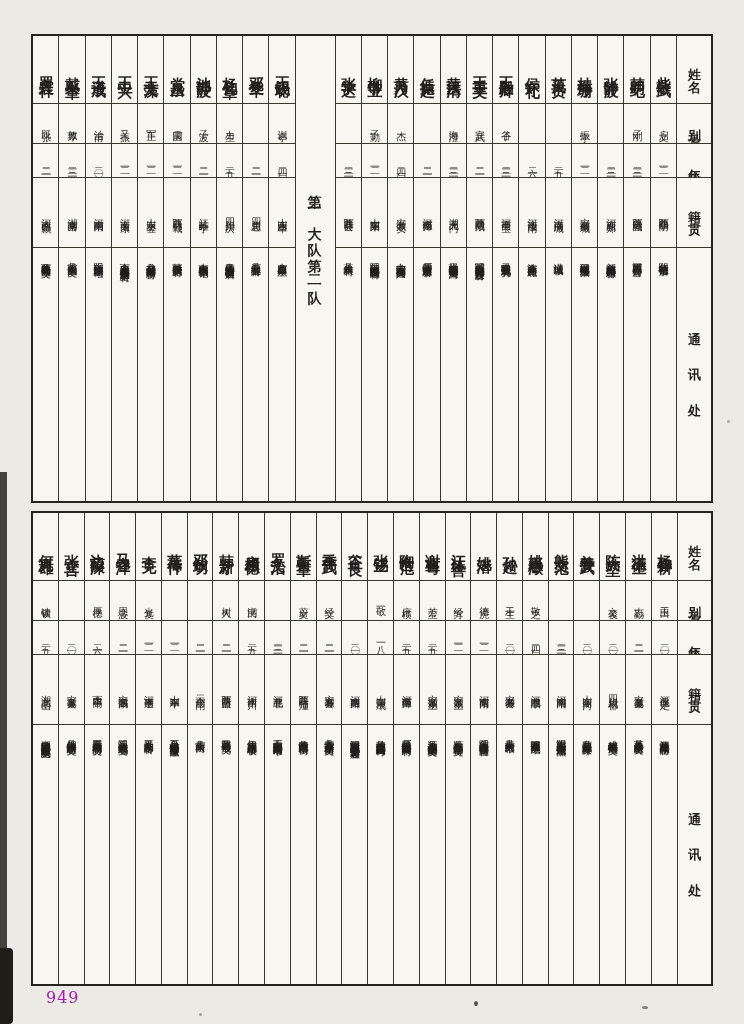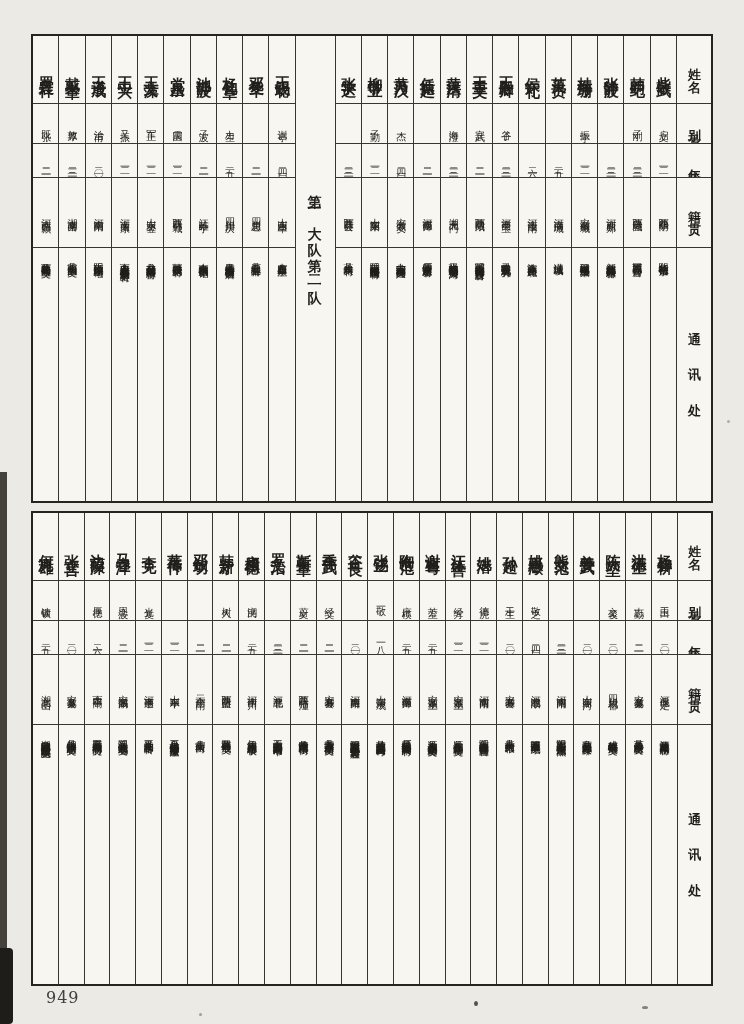--- a/index.html
+++ b/index.html
@@ -36,21 +36,21 @@
   .t-age{font-size:10px;letter-spacing:1px;}
   .t-origin{font-size:10px;letter-spacing:1.5px;}
   .t-contact{font-size:10px;letter-spacing:0.5px;line-height:1.15;}
   .hdr-wide{font-size:13px;font-weight:700;letter-spacing:12px;}
   .hdr-mid{font-size:13px;font-weight:700;letter-spacing:5px;}
   .hdr-tight{font-size:13px;font-weight:700;letter-spacing:2px;}
   .hdr-contact{font-size:13px;font-weight:700;letter-spacing:36px;}
   .divider-cell{flex:1 1 auto;display:flex;justify-content:center;align-items:flex-start;padding-top:148px;border-bottom:none;}
   .t-divider{font-size:14px;font-weight:700;letter-spacing:16px;}
   .page-number{position:absolute;left:46px;top:988px;font-size:16px;letter-spacing:1px;
-    font-family:"DejaVu Serif",serif;color:#404040;}
+    font-family:"DejaVu Serif",serif;color:#a21caf;}
   .gutter-left{position:absolute;left:0;top:472px;width:7px;height:552px;background:#45423b;}
   .gutter-blob{position:absolute;left:0;top:948px;width:13px;height:76px;background:#1f1d19;border-radius:0 4px 4px 0;}
   .speck{position:absolute;background:#55524a;border-radius:50%;}
   .s1{left:474px;top:1001px;width:4px;height:5px;}
   .s2{left:642px;top:1006px;width:6px;height:3px;opacity:.7;}
   .s3{left:199px;top:1013px;width:3px;height:3px;opacity:.5;}
   .s4{left:727px;top:420px;width:3px;height:3px;opacity:.4;}
 </style>
 </head>
 <body>

